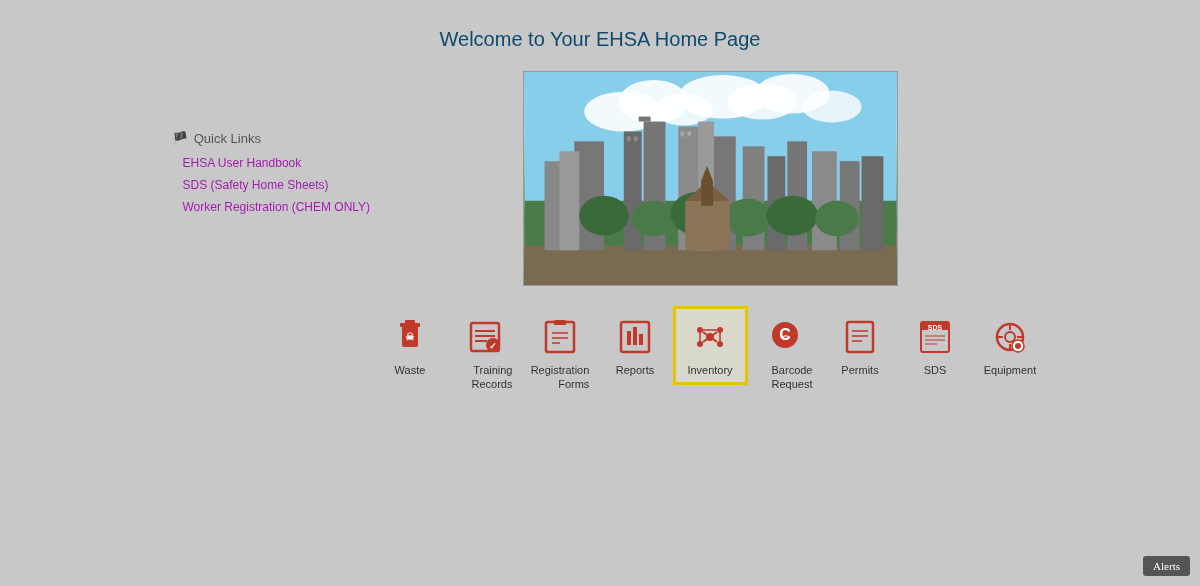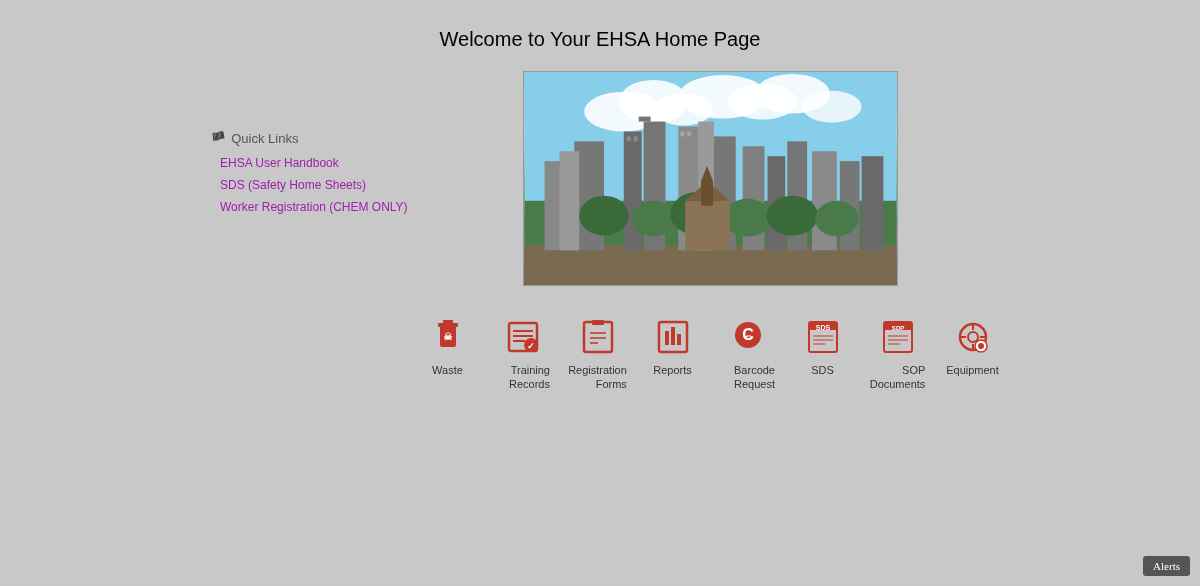--- a/index.html
+++ b/index.html
@@ -8,21 +8,21 @@
       font-family: Arial, sans-serif;
       width: 1200px;
       height: 586px;
       overflow: hidden;
       position: relative;
     }
     .page-title {
       text-align: center;
       padding-top: 28px;
       font-size: 20px;
-      color: #000000;
+      color: #0c4a6e;
       font-weight: normal;
     }
     .main-content {
       display: flex;
       justify-content: center;
       margin-top: 20px;
     }
     .left-panel {
       width: 220px;
       padding-top: 60px;
@@ -238,61 +238,79 @@
           <svg viewBox="0 0 40 40" xmlns="http://www.w3.org/2000/svg">
             <rect x="6" y="5" width="28" height="30" rx="2" fill="none" stroke="#c0392b" stroke-width="2.5"></rect>
             <rect x="12" y="14" width="4" height="14" fill="#c0392b"></rect>
             <rect x="18" y="10" width="4" height="18" fill="#c0392b"></rect>
             <rect x="24" y="17" width="4" height="11" fill="#c0392b"></rect>
           </svg>
         </div>
         <span class="nav-label">Reports</span>
       </div>
 
+      <div class="nav-item highlighted">
+        <div class="nav-icon">
+          <svg viewBox="0 0 40 40" xmlns="http://www.w3.org/2000/svg">
+
+            <circle cx="20" cy="20" r="4" fill="#c0392b"></circle>
+            <circle cx="10" cy="13" r="3" fill="#c0392b"></circle>
+            <circle cx="30" cy="13" r="3" fill="#c0392b"></circle>
+            <circle cx="10" cy="27" r="3" fill="#c0392b"></circle>
+            <circle cx="30" cy="27" r="3" fill="#c0392b"></circle>
+            <line x1="13" y1="15" x2="17" y2="18" stroke="#c0392b" stroke-width="2"></line>
+            <line x1="27" y1="15" x2="23" y2="18" stroke="#c0392b" stroke-width="2"></line>
+            <line x1="13" y1="25" x2="17" y2="22" stroke="#c0392b" stroke-width="2"></line>
+            <line x1="27" y1="25" x2="23" y2="22" stroke="#c0392b" stroke-width="2"></line>
+            <line x1="13" y1="13" x2="27" y2="13" stroke="#c0392b" stroke-width="1.5"></line>
+            <line x1="10" y1="16" x2="10" y2="24" stroke="#c0392b" stroke-width="1.5"></line>
+            <line x1="30" y1="16" x2="30" y2="24" stroke="#c0392b" stroke-width="1.5"></line>
+          </svg>
+        </div>
+        <span class="nav-label">Inventory</span>
+      </div>
 
       <div class="nav-item">
         <div class="nav-icon">
           <svg viewBox="0 0 40 40" xmlns="http://www.w3.org/2000/svg">
             <circle cx="20" cy="18" r="13" fill="#c0392b"></circle>
             <text x="20" y="23" text-anchor="middle" fill="white" font-size="16" font-weight="bold">C</text>
             <text x="20" y="23" text-anchor="middle" fill="white" font-size="8" font-weight="bold" dy="0">⊂</text>
           </svg>
         </div>
         <span class="nav-label">Barcode Request</span>
       </div>
 
 
+      <div class="nav-item">
+        <div class="nav-icon">
+          <svg viewBox="0 0 40 40" xmlns="http://www.w3.org/2000/svg">
+            <rect x="7" y="5" width="26" height="30" rx="2" fill="none" stroke="#c0392b" stroke-width="2.5"></rect>
+            <line x1="12" y1="14" x2="28" y2="14" stroke="#c0392b" stroke-width="1.5"></line>
+            <line x1="12" y1="19" x2="28" y2="19" stroke="#c0392b" stroke-width="1.5"></line>
+            <line x1="12" y1="24" x2="22" y2="24" stroke="#c0392b" stroke-width="1.5"></line>
+          </svg>
+        </div>
+        <span class="nav-label">Permits</span>
+      </div>
 
       <div class="nav-item">
         <div class="nav-icon">
           <svg viewBox="0 0 40 40" xmlns="http://www.w3.org/2000/svg">
             <rect x="6" y="5" width="28" height="30" rx="2" fill="none" stroke="#c0392b" stroke-width="2"></rect>
             <rect x="6" y="5" width="28" height="8" rx="2" fill="#c0392b"></rect>
             <text x="20" y="13" text-anchor="middle" fill="white" font-size="7" font-weight="bold">SDS</text>
             <line x1="10" y1="19" x2="30" y2="19" stroke="#c0392b" stroke-width="1"></line>
             <line x1="10" y1="23" x2="30" y2="23" stroke="#c0392b" stroke-width="1"></line>
             <line x1="10" y1="27" x2="22" y2="27" stroke="#c0392b" stroke-width="1"></line>
           </svg>
         </div>
         <span class="nav-label">SDS</span>
       </div>
 
-      <div class="nav-item">
-        <div class="nav-icon">
-          <svg viewBox="0 0 40 40" xmlns="http://www.w3.org/2000/svg">
-            <rect x="6" y="5" width="28" height="30" rx="2" fill="none" stroke="#c0392b" stroke-width="2"></rect>
-            <rect x="6" y="5" width="28" height="8" rx="2" fill="#c0392b"></rect>
-            <text x="20" y="13" text-anchor="middle" fill="white" font-size="6" font-weight="bold">SOP</text>
-            <line x1="10" y1="19" x2="30" y2="19" stroke="#c0392b" stroke-width="1"></line>
-            <line x1="10" y1="23" x2="30" y2="23" stroke="#c0392b" stroke-width="1"></line>
-            <line x1="10" y1="27" x2="22" y2="27" stroke="#c0392b" stroke-width="1"></line>
-          </svg>
-        </div>
-        <span class="nav-label">SOP Documents</span>
-      </div>
 
       <div class="nav-item">
         <div class="nav-icon">
           <svg viewBox="0 0 40 40" xmlns="http://www.w3.org/2000/svg">
             <circle cx="20" cy="20" r="13" fill="none" stroke="#c0392b" stroke-width="2.5"></circle>
             <circle cx="20" cy="20" r="5" fill="none" stroke="#c0392b" stroke-width="2"></circle>
             <line x1="20" y1="7" x2="20" y2="13" stroke="#c0392b" stroke-width="2"></line>
             <line x1="20" y1="27" x2="20" y2="33" stroke="#c0392b" stroke-width="2"></line>
             <line x1="7" y1="20" x2="13" y2="20" stroke="#c0392b" stroke-width="2"></line>
             <line x1="27" y1="20" x2="33" y2="20" stroke="#c0392b" stroke-width="2"></line>

